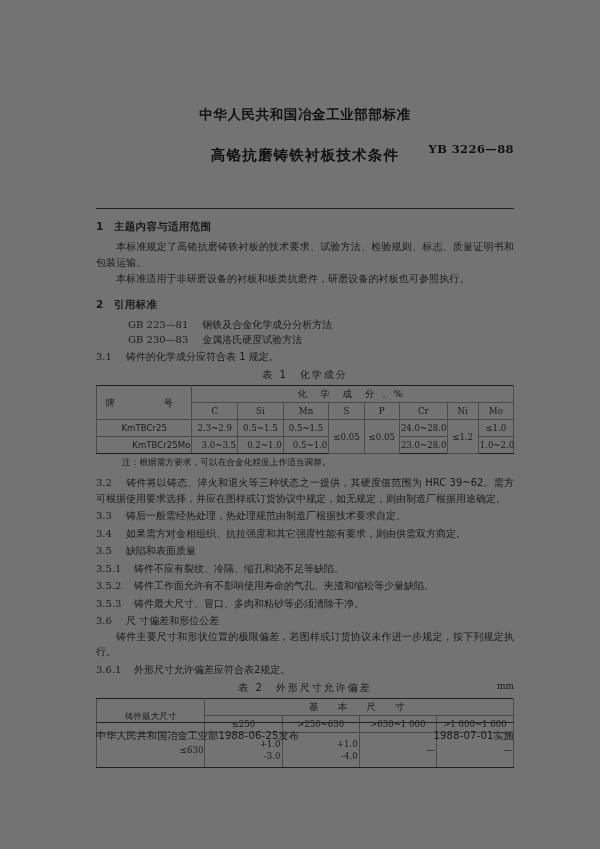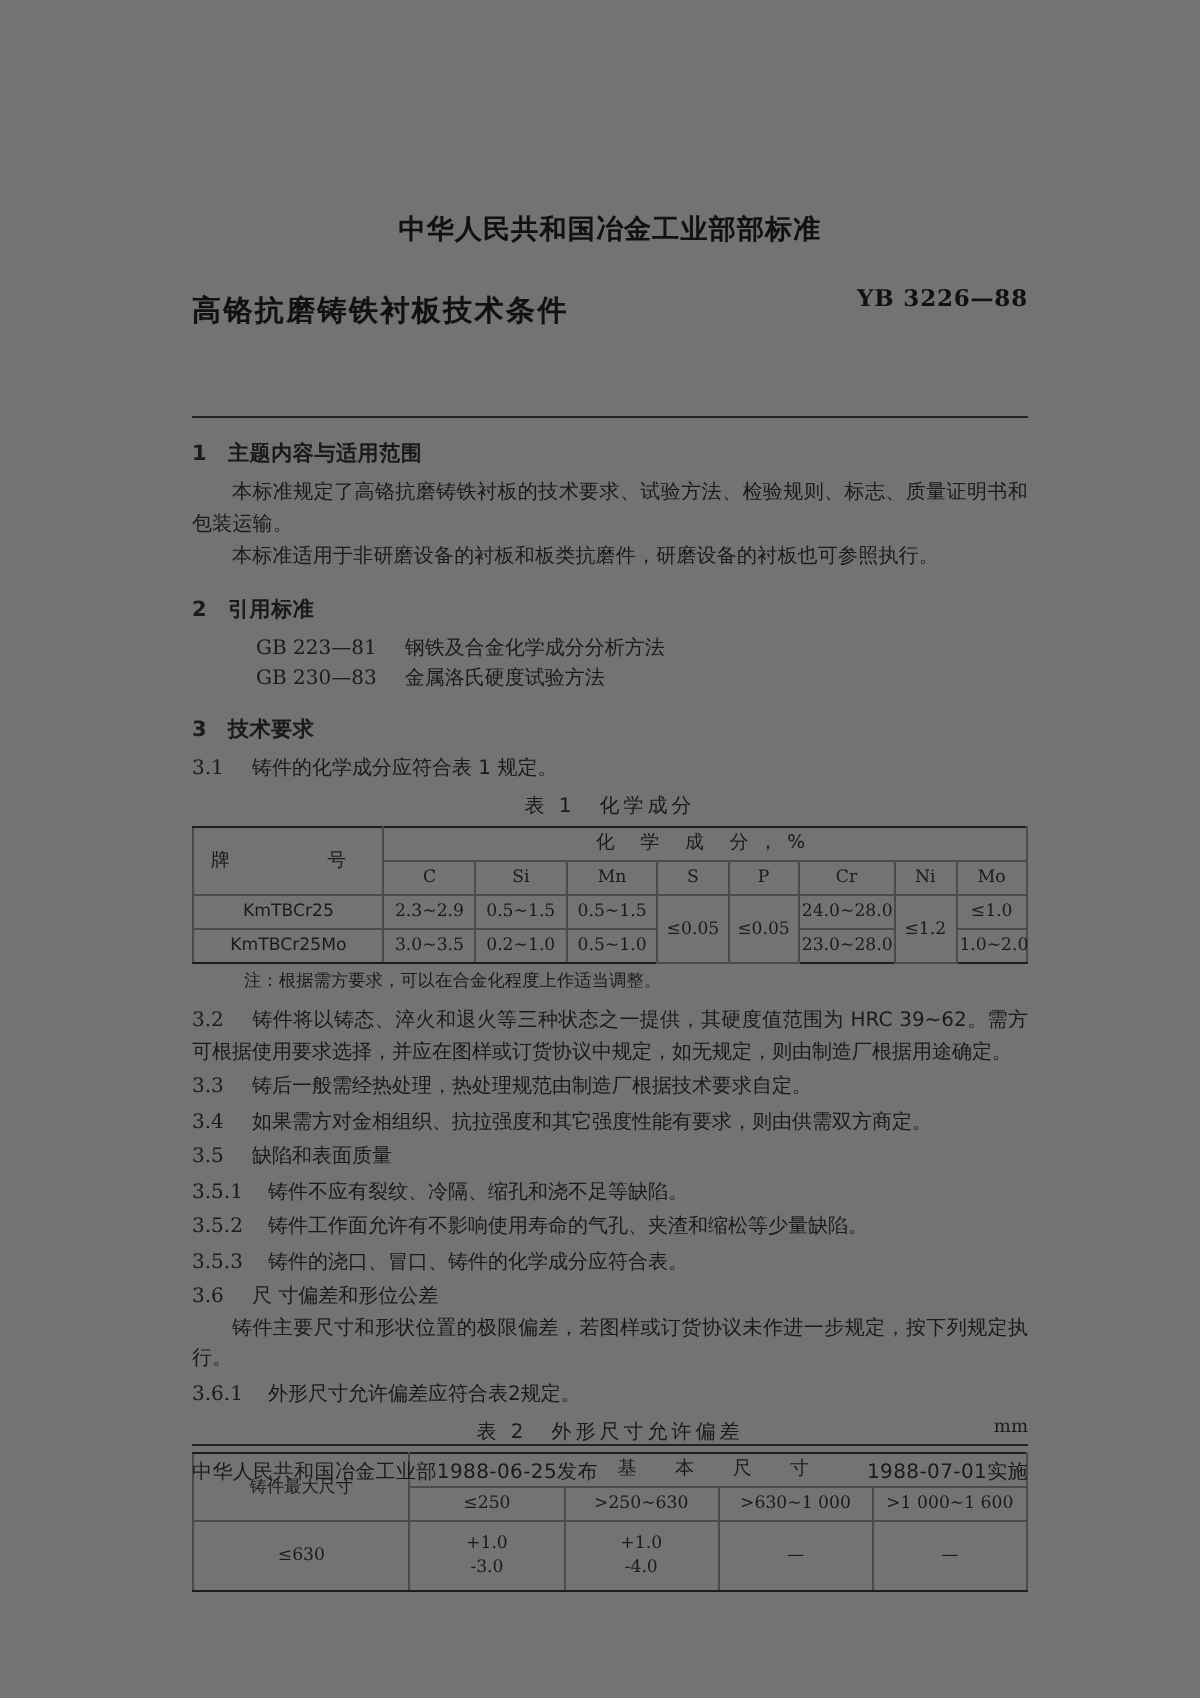--- a/index.html
+++ b/index.html
@@ -45,21 +45,21 @@
     position: absolute;
     right: 0;
     top: 36px;
     font-size: 11.5px;
     font-family: "DejaVu Serif", "Liberation Serif", serif;
     font-weight: bold;
     letter-spacing: 0.4px;
     color: #111;
   }
   .doc-title {
-    text-align: left;
+    text-align: center;
     font-size: 14.5px;
     font-weight: bold;
     letter-spacing: 1.2px;
     margin: 22px 0 0 0;
     color: #111;
   }
   .rule-top {
     border-top: 1.6px solid #222;
     margin-top: 14px;
   }
@@ -152,20 +152,21 @@
     vertical-align: middle;
     padding: 2px 1px;
     font-weight: normal;
     line-height: 12px;
   }
   table.doc-table .topline {
     border-top: 1.4px solid #1f1f1f;
   }
   table.doc-table .botline {
     border-bottom: 1.4px solid #1f1f1f;
+    text-align: right;
   }
   .grp-head {
     letter-spacing: 5px;
     font-size: 9.4px;
     font-family: "DejaVu Sans", "Liberation Sans", sans-serif;
     margin-top: 16px;
   }
   .brand-head {
     letter-spacing: 10px;
     font-family: "DejaVu Sans", "Liberation Sans", sans-serif;
@@ -218,23 +219,20 @@
     <div class="sec-head">
       <span class="num">2</span><span>引用标准</span>
     </div>
     <div class="ref-line">
       <span>GB 223—81</span><span class="refname cn">钢铁及合金化学成分分析方法</span>
     </div>
     <div class="ref-line">
       <span>GB 230—83</span><span class="refname cn">金属洛氏硬度试验方法</span>
     </div>
 
-    <div class="sec-head">
-      <span class="num">3</span><span>技术要求</span>
-    </div>
 
     <div class="clause">
       <span class="cnum">3.1</span><span>铸件的化学成分应符合表 1 规定。</span>
     </div>
 
     <div class="tbl-caption">表 1　化学成分</div>
 
     <table class="doc-table">
       <colgroup>
         <col style="width:23%">
@@ -298,21 +296,21 @@
     <div class="clause">
       <span class="cnum">3.5</span><span>缺陷和表面质量</span>
     </div>
     <div class="clause">
       <span class="cnum wide">3.5.1</span><span>铸件不应有裂纹、冷隔、缩孔和浇不足等缺陷。</span>
     </div>
     <div class="clause">
       <span class="cnum wide">3.5.2</span><span>铸件工作面允许有不影响使用寿命的气孔、夹渣和缩松等少量缺陷。</span>
     </div>
     <div class="clause">
-      <span class="cnum wide">3.5.3</span><span>铸件的浇口、冒口、铸件的化学成分应符合表。</span>
+      <span class="cnum wide">3.5.3</span><span>铸件最大尺寸、冒口、多肉和粘砂等必须清除干净。</span>
     </div>
     <div class="clause">
       <span class="cnum">3.6</span><span>尺 寸偏差和形位公差</span>
     </div>
     <p class="subtext">铸件主要尺寸和形状位置的极限偏差，若图样或订货协议未作进一步规定，按下列规定执行。</p>
     <div class="clause">
       <span class="cnum wide">3.6.1</span><span>外形尺寸允许偏差应符合表2规定。</span>
     </div>
 
     <div class="tbl-caption">

